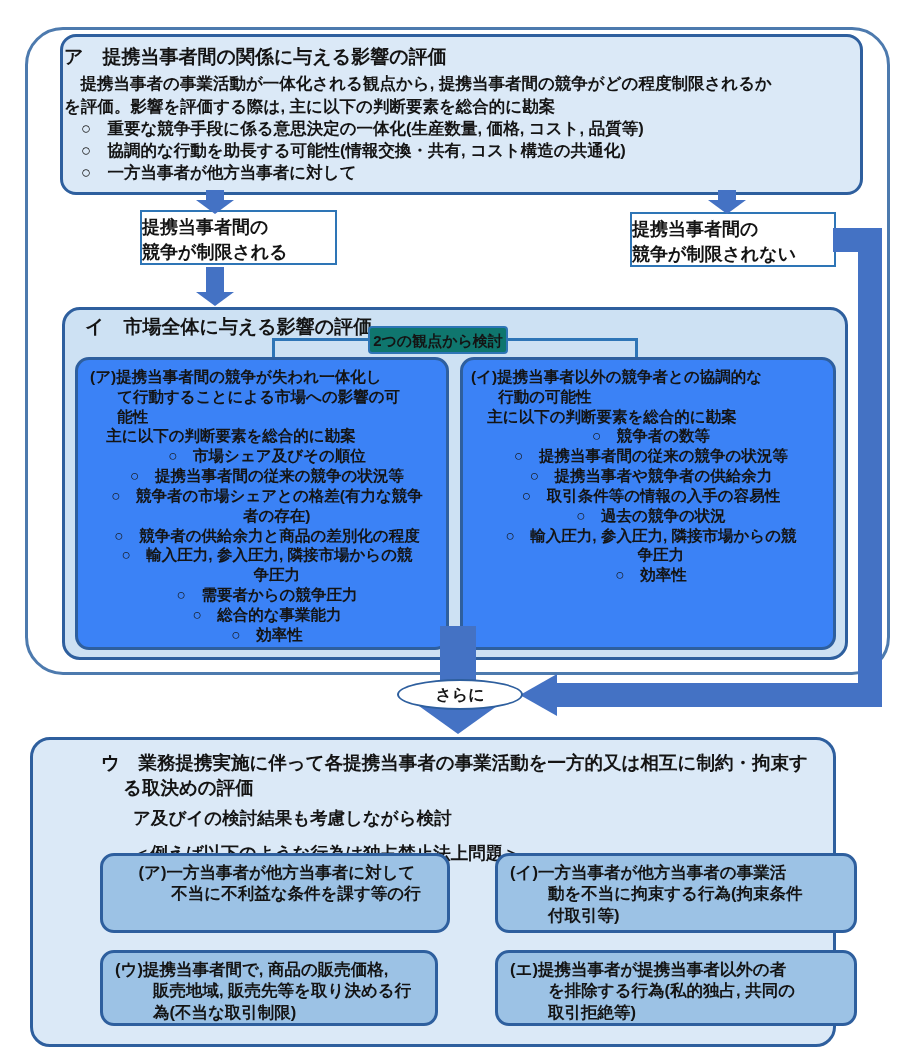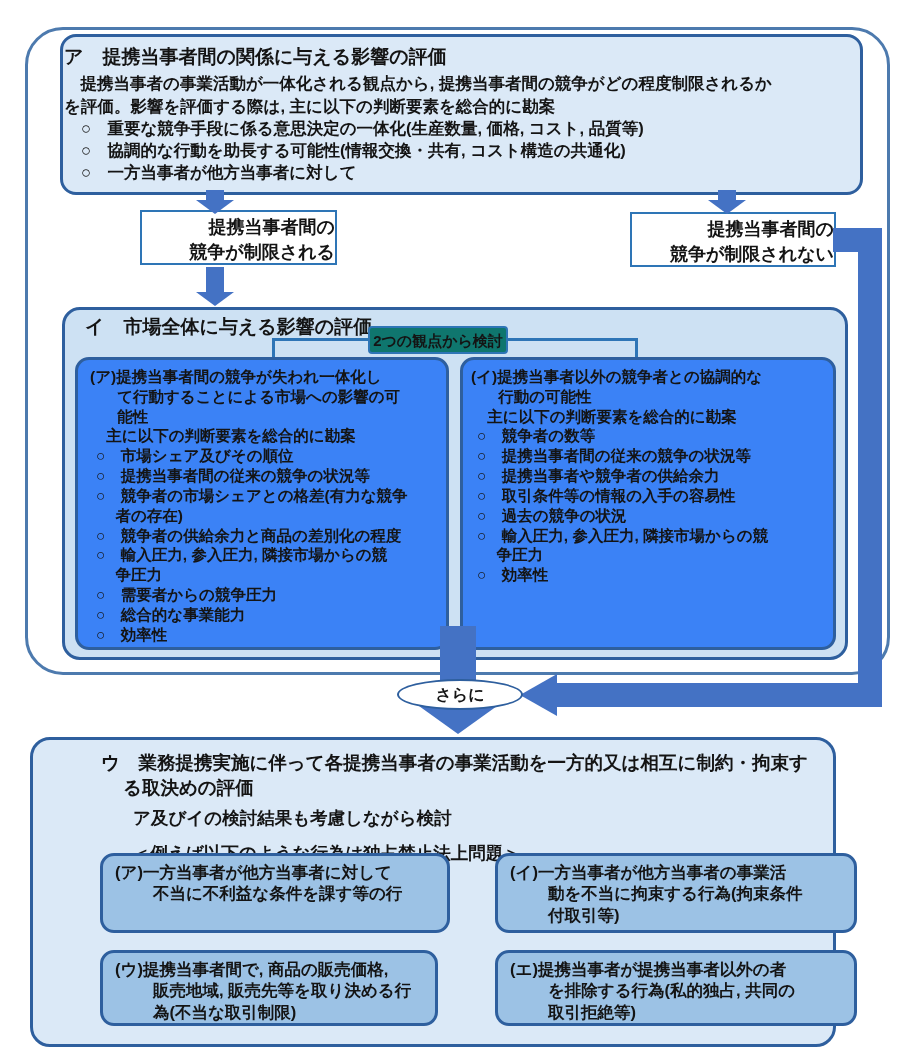--- a/index.html
+++ b/index.html
@@ -18,21 +18,21 @@
   .secA {
     position:absolute; left:60px; top:34px; width:803px; height:161px;
     background:#dbe9f7; border:3px solid #2e5f9e; border-radius:16px;
     box-sizing:border-box; padding:7px 1px; font-size:16.5px; line-height:1.34; z-index:2;
   }
   .secA .title { font-size:19px; margin-bottom:3px; }
   .secA .bullet-a { padding-left:17px; }
   
   .branch-box {
     position:absolute; background:#ffffff; border:2.5px solid #2e75b6;
-    text-align:right; font-size:18px; line-height:1.38; padding-top:3px;
+    text-align:left; font-size:18px; line-height:1.38; padding-top:3px;
     box-sizing:border-box; z-index:3;
   }
   #branch-left  { left:140px; top:210px; width:197px; height:55px; }
   #branch-right { left:630px; top:212px; width:206px; height:55px; }
   
   .secB {
     position:absolute; left:62px; top:307px; width:786px; height:353px;
     background:#cde1f3; border:3px solid #2e5f9e; border-radius:18px;
     box-sizing:border-box; z-index:2;
   }
@@ -46,21 +46,21 @@
   
   .boxB {
     position:absolute; top:357px; height:293px; background:#3b82f6;
     border:3px solid #2e5f9e; border-radius:14px; box-sizing:border-box;
     padding:7px 8px 6px 12px; font-size:15.5px; line-height:1.28; z-index:3;
   }
   #boxBa { left:75px;  width:374px; }
   #boxBi { left:460px; width:376px;padding-left:8px; }
   .heading > div + div { padding-left:1.75em; }
   .subline { padding-left:1.05em; }
-  .bullet { padding-left:6px; }
+  .bullet { padding-left:6px;text-align:center; }
   .bullet > div + div { padding-left:1.25em; }
   
   .bar  { position:absolute; background:#4472c4; z-index:4; }
   .tri  { position:absolute; width:0; height:0; z-index:4; }
   .tri-down-s { border-left:19px solid transparent; border-right:19px solid transparent; border-top:14px solid #4472c4; }
   .tri-down-b { border-left:46px solid transparent; border-right:46px solid transparent; border-top:33px solid #4472c4; }
   .tri-left   { border-top:21px solid transparent; border-bottom:21px solid transparent; border-right:37px solid #4472c4; }
   
   .further {
     position:absolute; left:397px; top:679px; width:126px; height:31px;
@@ -75,21 +75,21 @@
   }
   .secC-title { margin-left:50px; }
   .secC-title > div + div { padding-left:22px; }
   .noteC { margin:7px 0 0 82px; font-size:17.5px; }
   .noteC2 { margin:12px 0 0 82px; font-size:17.5px; }
   .boxC {
     position:absolute; background:#9cc2e5; border:3px solid #2e5f9e; border-radius:14px;
     box-sizing:border-box; padding:6px 8px 6px 12px; font-size:16.5px; line-height:1.3; z-index:3;
   }
   .boxC > div + div { padding-left:2.3em; }
-  #boxCa { left:100px; top:853px; width:350px; height:80px; }
+  #boxCa { left:100px; top:853px; width:350px; height:80px;text-align:center; }
   #boxCi { left:495px; top:853px; width:362px; height:80px; }
   #boxCu { left:100px; top:950px; width:338px; height:76px; }
   #boxCe { left:495px; top:950px; width:362px; height:76px; }
 </style>
 </head>
 <body>
 
 <div id="stage">
 
   <div class="outer"></div>

